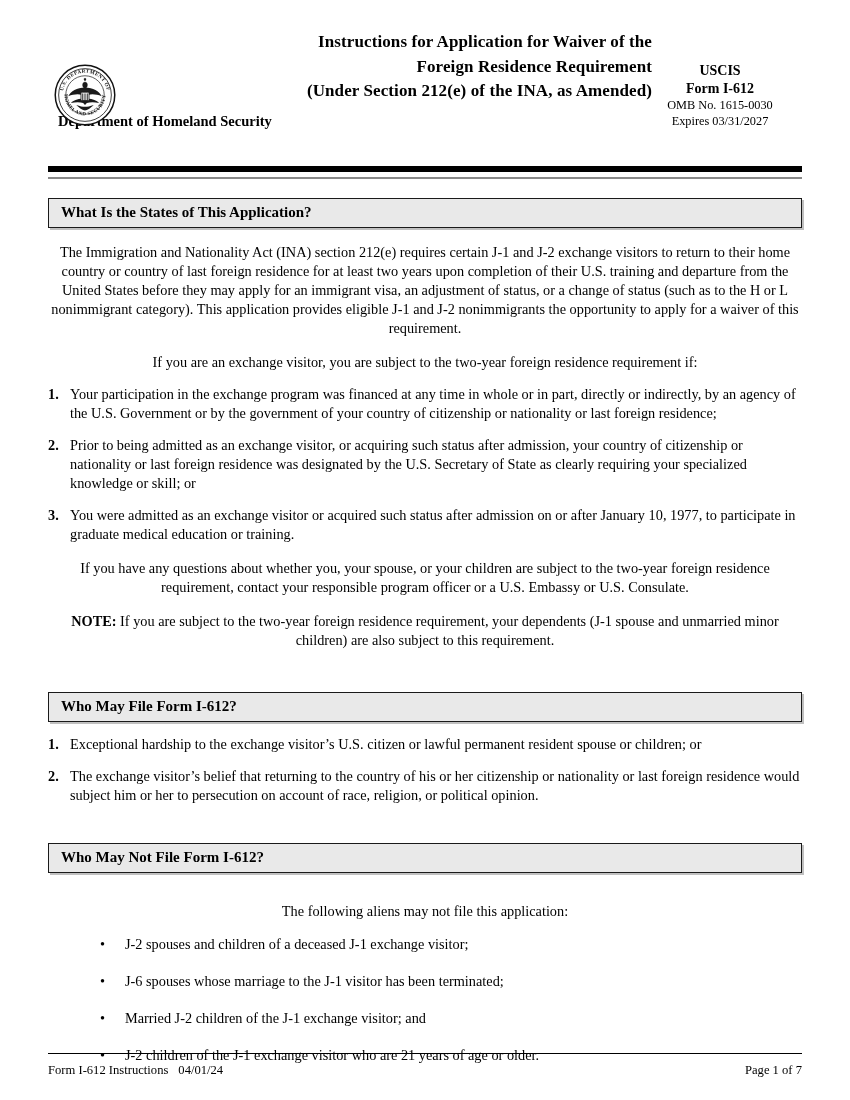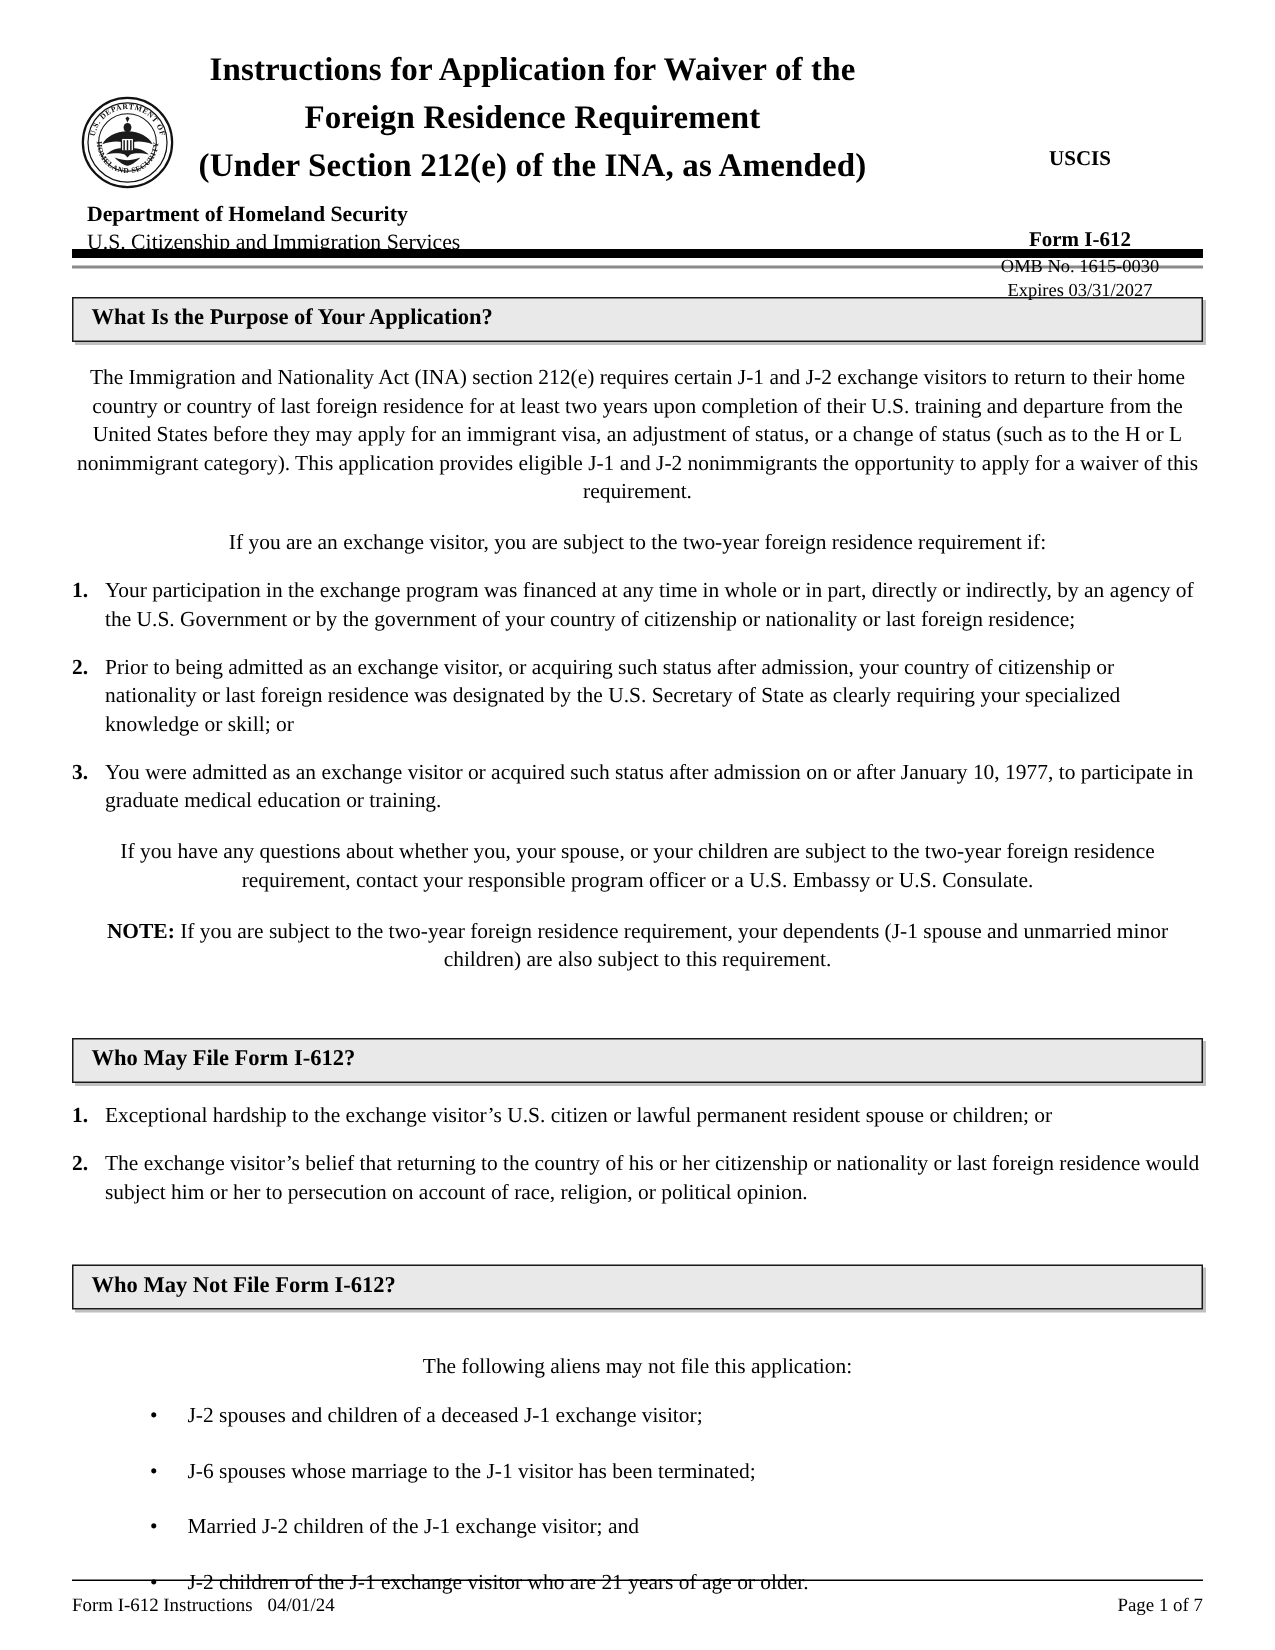--- a/index.html
+++ b/index.html
@@ -35,24 +35,25 @@
     top: 64px;
     width: 62px;
     height: 62px;
   }
   .title-block {
     text-align: center;
     padding-left: 10px;
     padding-right: 150px;
   }
   .title-line {
-    font-size: 22px;
+    font-size: 17px;
     font-weight: bold;
     line-height: 1.45;
     letter-spacing: 0.1px;
+    text-align: right;
   }
   .agency-block {
     text-align: left;
     padding-left: 10px;
     padding-right: 150px;
     margin-top: 8px;
   }
   .agency-bold {
     font-size: 14.5px;
     font-weight: bold;
@@ -67,21 +68,20 @@
     position: absolute;
     right: 2px;
     top: 62px;
     width: 160px;
     text-align: center;
     line-height: 1.3;
   }
   .meta-bold {
     font-size: 14px;
     font-weight: bold;
-    margin-top: 36px;
   }
   .meta-reg {
     font-size: 12.3px;
     font-weight: normal;
   }
 
   
   .rule-wrap {
     margin-top: 6px;
   }
@@ -208,37 +208,36 @@
     </div>
 
     <div class="title-block">
       <div class="title-line">Instructions for Application for Waiver of the</div>
       <div class="title-line">Foreign Residence Requirement</div>
       <div class="title-line">(Under Section 212(e) of the INA, as Amended)</div>
     </div>
 
     <div class="agency-block">
       <div class="agency-bold">Department of Homeland Security</div>
-      <div class="agency-reg">U.S. Citizenship and Immigration Services</div>
     </div>
 
     <div class="form-meta">
       <div class="meta-bold">USCIS</div>
       <div class="meta-bold">Form I-612</div>
       <div class="meta-reg">OMB No. 1615-0030</div>
       <div class="meta-reg">Expires 03/31/2027</div>
     </div>
   </div>
 
   <div class="rule-wrap">
     <div class="rule-thick"></div>
     <div class="rule-thin"></div>
   </div>
 
-  <div class="section-bar">What Is the Purpose of Your Application?</div>
+  <div class="section-bar">What Is the States of This Application?</div>
 
   <div class="para">The Immigration and Nationality Act (INA) section 212(e) requires certain J-1 and J-2 exchange visitors to return to their home country or country of last foreign residence for at least two years upon completion of their U.S. training and departure from the United States before they may apply for an immigrant visa, an adjustment of status, or a change of status (such as to the H or L nonimmigrant category).  This application provides eligible J-1 and J-2 nonimmigrants the opportunity to apply for a waiver of this requirement.</div>
 
   <div class="para">If you are an exchange visitor, you are subject to the two-year foreign residence requirement if:</div>
 
   <div class="numlist">
     <div class="numitem">
       <span class="num">1.</span>
       <span class="txt">Your participation in the exchange program was financed at any time in whole or in part, directly or indirectly, by an agency of the U.S. Government or by the government of your country of citizenship or nationality or last foreign residence;</span>
     </div>

